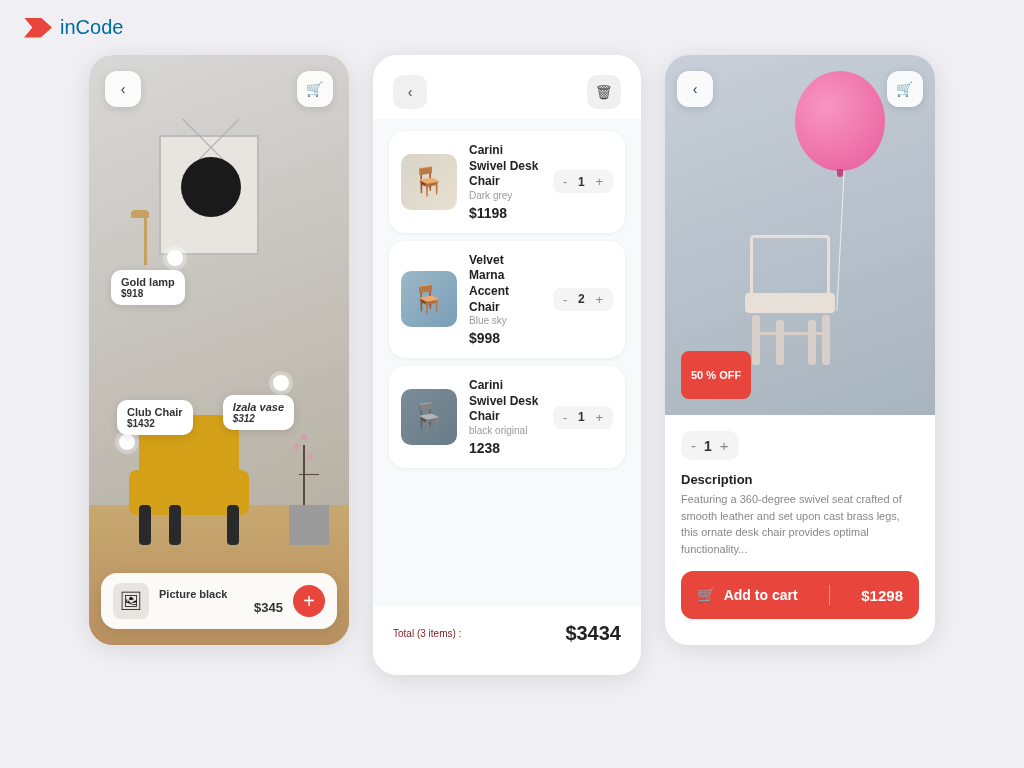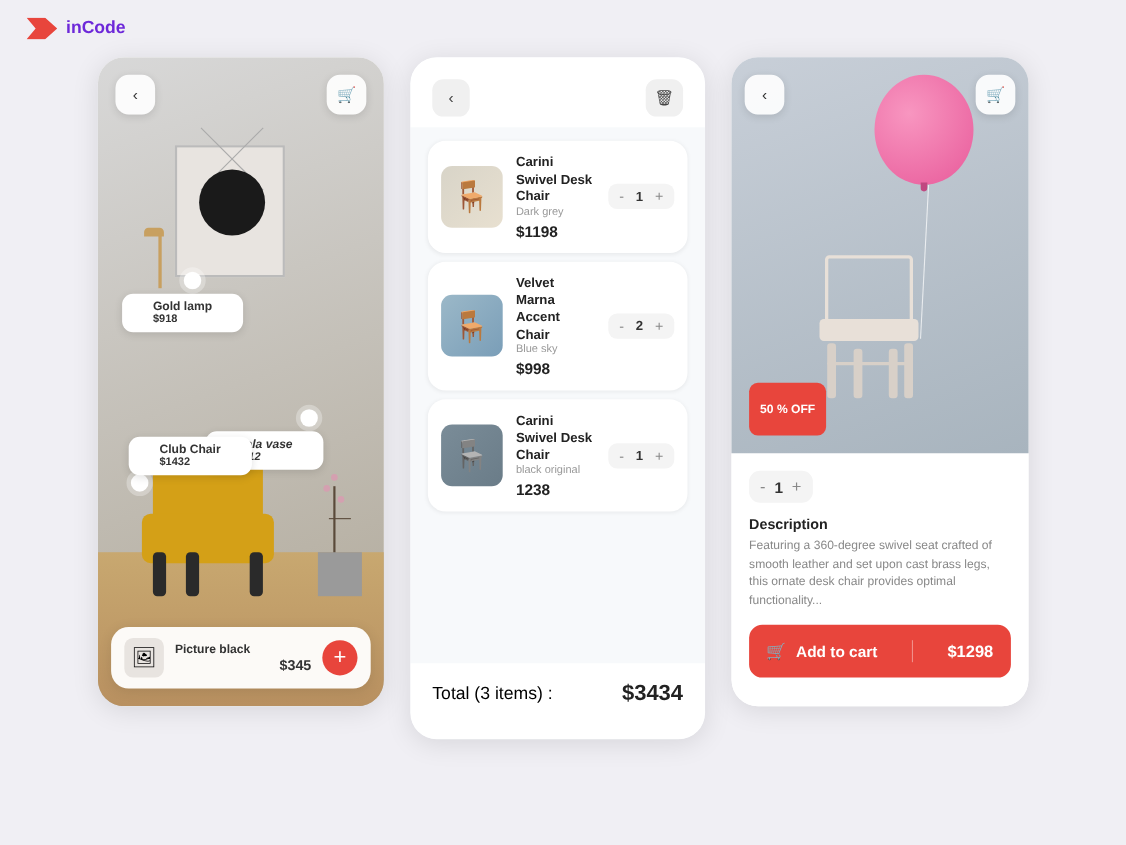--- a/index.html
+++ b/index.html
@@ -20,23 +20,23 @@
       gap: 8px;
     }
     .logo-icon {
       width: 28px;
       height: 20px;
       background: #e8453c;
       clip-path: polygon(0 0, 60% 0, 100% 50%, 60% 100%, 0 100%, 30% 50%);
       display: inline-block;
     }
     .logo-text {
-      font-size: 16px;
-      font-weight: 700;
-      color: #6d28d9;
+      font-size: 20px;
+      font-weight: 400;
+      color: #0369a1;
     }
 
     
     .main-content {
       display: flex;
       gap: 24px;
       padding: 0 40px;
       justify-content: center;
       align-items: flex-start;
     }
@@ -197,21 +197,21 @@
     }
     .hotspot-lamp { top: 195px; left: 78px; }
     .hotspot-vase { top: 320px; right: 60px; }
     .hotspot-chair { bottom: 195px; left: 30px; }
 
     
     .tooltip-label {
       position: absolute;
       background: #fff;
       border-radius: 10px;
-      padding: 6px 28px;
+      padding: 6px 10px;
       font-size: 11px;
       font-weight: 600;
       color: #333;
       box-shadow: 0 2px 8px rgba(0,0,0,0.12);
       z-index: 6;
       white-space: nowrap;
     }
     .tooltip-lamp { top: 215px; left: 22px; }
     .tooltip-vase { top: 340px; right: 55px; font-style: italic; }
     .tooltip-chair { bottom: 210px; left: 28px; }
@@ -357,21 +357,21 @@
       padding: 16px 20px;
       background: #fff;
       border-radius: 0 0 24px 24px;
     }
     .cart-total-row {
       display: flex;
       justify-content: space-between;
       align-items: center;
       margin-bottom: 14px;
     }
-    .cart-total-label { font-size: 16px; color: #000000; }
+    .cart-total-label { font-size: 10px; color: #7f1d1d; }
     .cart-total-price { font-size: 20px; font-weight: 700; color: #222; }
     .checkout-btn {
       width: 100%;
       background: #e8453c;
       border: none;
       border-radius: 14px;
       color: #fff;
       font-size: 15px;
       font-weight: 600;
       padding: 16px;

